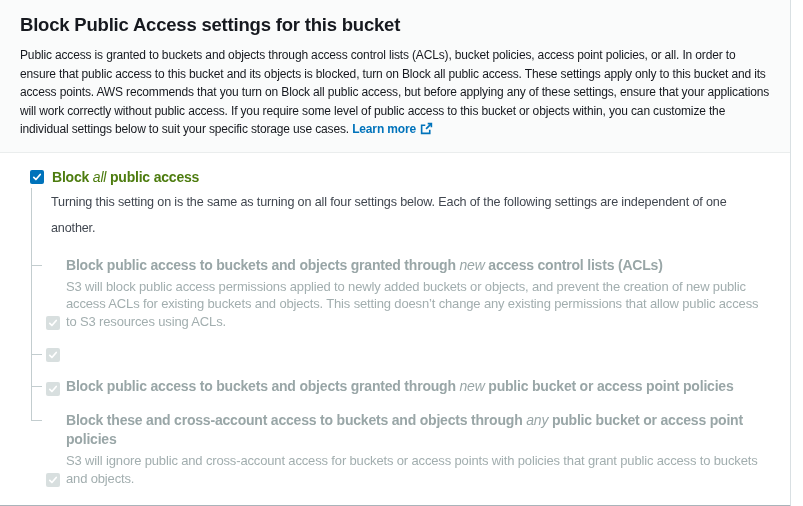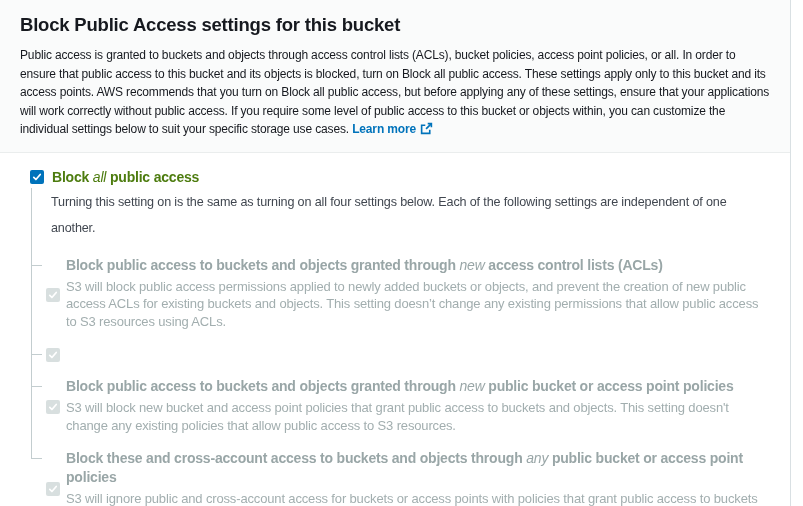--- a/index.html
+++ b/index.html
@@ -105,21 +105,21 @@
     content: "";
     position: absolute;
     left: 0; top: 2px; bottom: 0;
     border-left: 1px solid #c3cdcf;
   }
   .sub-item {
     position: relative;
     padding-left: 15px;
     padding-top: 15px;
     display: flex;
-    align-items: center;
+    align-items: flex-end;
     gap: 6px;
   }
   .sub-item::after {          
     content: "";
     position: absolute;
     left: 0; top: 0; bottom: 0;
     border-left: 1px solid #c3cdcf;
   }
   .sub-item:last-child::after { bottom: auto; height: 24px; }
   .sub-item::before {         
@@ -206,21 +206,20 @@
         <div class="sub-item">
           <div class="checkbox disabled">
             <span>
                 <svg width="10" height="10" viewBox="0 0 14 14" fill="none" stroke="#ffffff" stroke-width="2.4" stroke-linecap="round" stroke-linejoin="round">
                   <polyline points="2.5,7.5 5.5,10.5 11.5,3.5"></polyline>
                 </svg>
               </span>
           </div>
           <div class="sub-text">
             <div class="sub-title"><span>Block public access to buckets and objects granted through </span><span class="it">new</span><span> public bucket or access point policies</span></div>
-            <div class="sub-desc">S3 will block new bucket and access point policies that grant public access to buckets and objects. This setting doesn't change any existing policies that allow public access to S3 resources.</div>
           </div>
         </div>
 
         <div class="sub-item">
           <div class="checkbox disabled">
             <span>
                 <svg width="10" height="10" viewBox="0 0 14 14" fill="none" stroke="#ffffff" stroke-width="2.4" stroke-linecap="round" stroke-linejoin="round">
                   <polyline points="2.5,7.5 5.5,10.5 11.5,3.5"></polyline>
                 </svg>
               </span>

